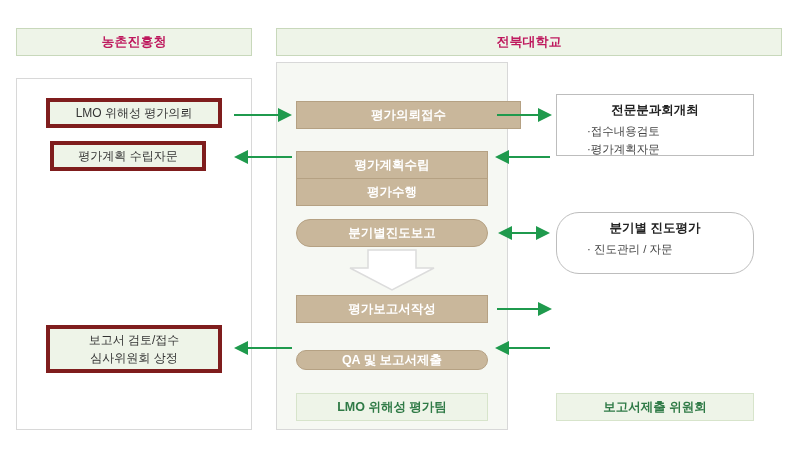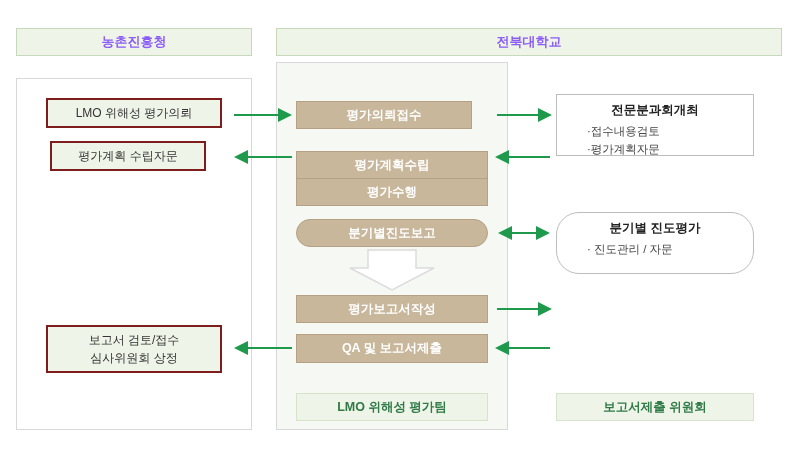--- a/index.html
+++ b/index.html
@@ -17,21 +17,21 @@
     height: 449px;
     overflow: hidden;
     background: #ffffff;
   }
 
   
   .hdr {
     position: absolute;
     background: #eef4e8;
     border: 1px solid #c8d8bb;
-    color: #8b5cf6;
+    color: #be185d;
     font-size: 13px;
     font-weight: bold;
     display: flex;
     align-items: center;
     justify-content: center;
     box-sizing: border-box;
   }
   .hdr-left  { left: 16px;  top: 28px; width: 236px; height: 28px; }
   .hdr-right { left: 276px; top: 28px; width: 506px; height: 28px; }
 
@@ -43,21 +43,21 @@
     background: #ffffff;
   }
   .frame-left   { left: 16px;  top: 78px;  width: 236px; height: 352px; }
   .frame-center { left: 276px; top: 62px;  width: 232px; height: 368px; background:#f6f8f3; }
   .frame-right  { left: 548px; top: 78px;  width: 234px; height: 352px; border-color:#ffffff; }
 
   
   .gbox {
     position: absolute;
     background: #eef4e8;
-    border: 2px solid #7f1d1d;
+    border: 4px solid #7f1d1d;
     color: #333333;
     font-size: 12px;
     display: flex;
     align-items: center;
     justify-content: center;
     text-align: center;
     box-sizing: border-box;
     line-height: 1.5;
   }
 
@@ -134,26 +134,26 @@
 
   <div class="gbox" style="left:46px; top:98px; width:176px; height:30px;">LMO 위해성 평가의뢰</div>
 
   <div class="gbox" style="left:50px; top:141px; width:156px; height:30px;">평가계획 수립자문</div>
 
   <div class="gbox" style="left:46px; top:325px; width:176px; height:48px; flex-direction:column;">
     <span>보고서 검토/접수</span>
     <span>심사위원회 상정</span>
   </div>
 
-  <div class="tbox" style="left:296px; top:101px; width:176px; height:28px;">평가의뢰접수</div>
+  <div class="tbox" style="left:296px; top:101px; width:225px; height:28px;">평가의뢰접수</div>
   <div class="tbox" style="left:296px; top:143px; width:192px; height:28px;margin-top:8px;">평가계획수립</div>
   <div class="tbox" style="left:296px; top:178px; width:192px; height:28px;">평가수행</div>
   <div class="tbox" style="left:296px; top:219px; width:192px; height:28px;border-radius:14px;">분기별진도보고</div>
   <div class="tbox" style="left:296px; top:295px; width:192px; height:28px;">평가보고서작성</div>
-  <div class="tbox" style="left:296px; top:334px; width:192px; height:29px;">QA 및 보고서제출</div>
+  <div class="tbox" style="left:296px; top:350px; width:192px; height:20px;border-radius:12px;">QA 및 보고서제출</div>
 
   <div class="foot" style="left:296px; top:393px; width:192px; height:28px;">LMO 위해성 평가팀</div>
 
   <div class="wbox" style="left:556px; top:94px; width:198px; height:62px;">
     <div class="wtitle">전문분과회개최</div>
     <div class="wline">·접수내용검토</div>
     <div class="wline">·평가계획자문</div>
   </div>
 
   <div class="wbox" style="left:556px; top:212px; width:198px; height:62px;border-radius:23px;">

